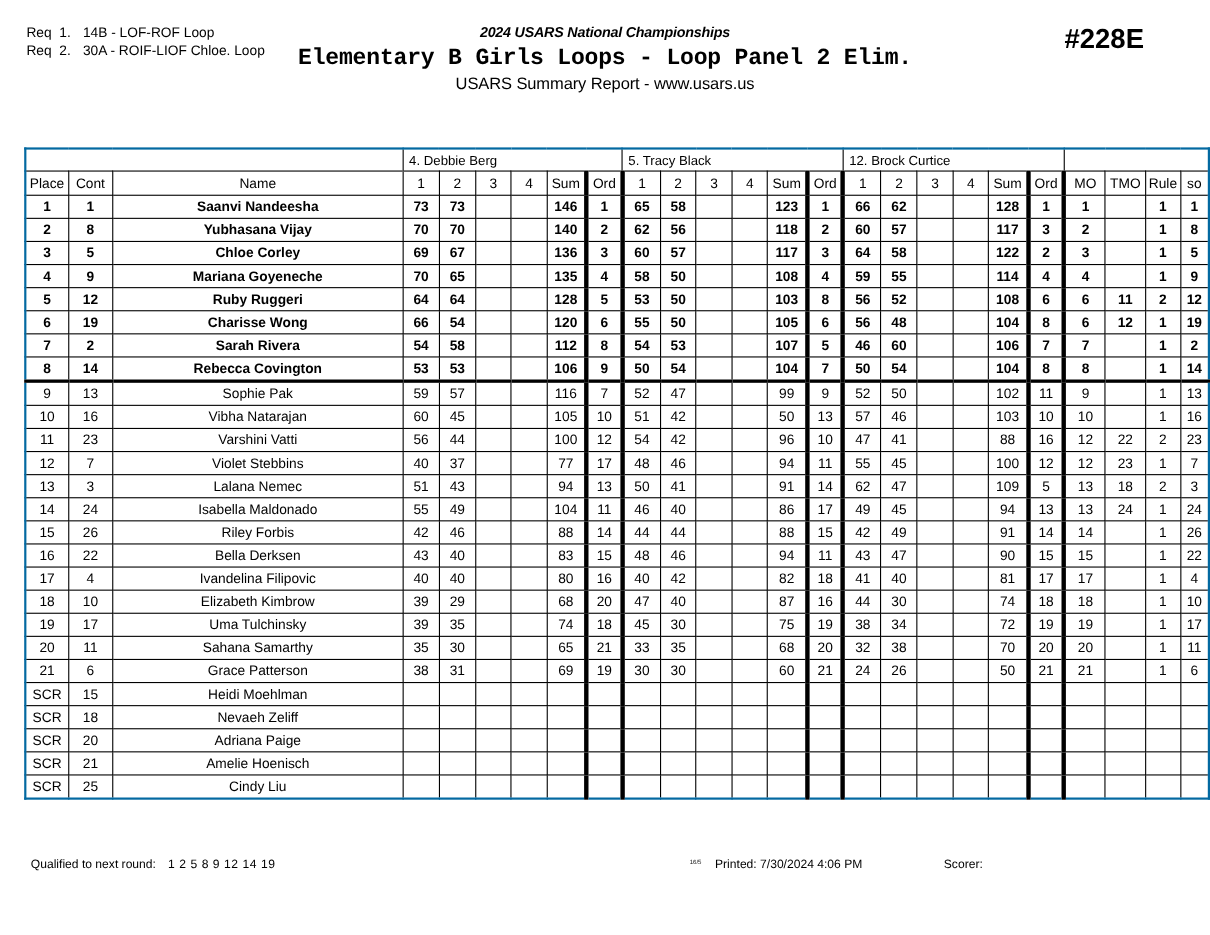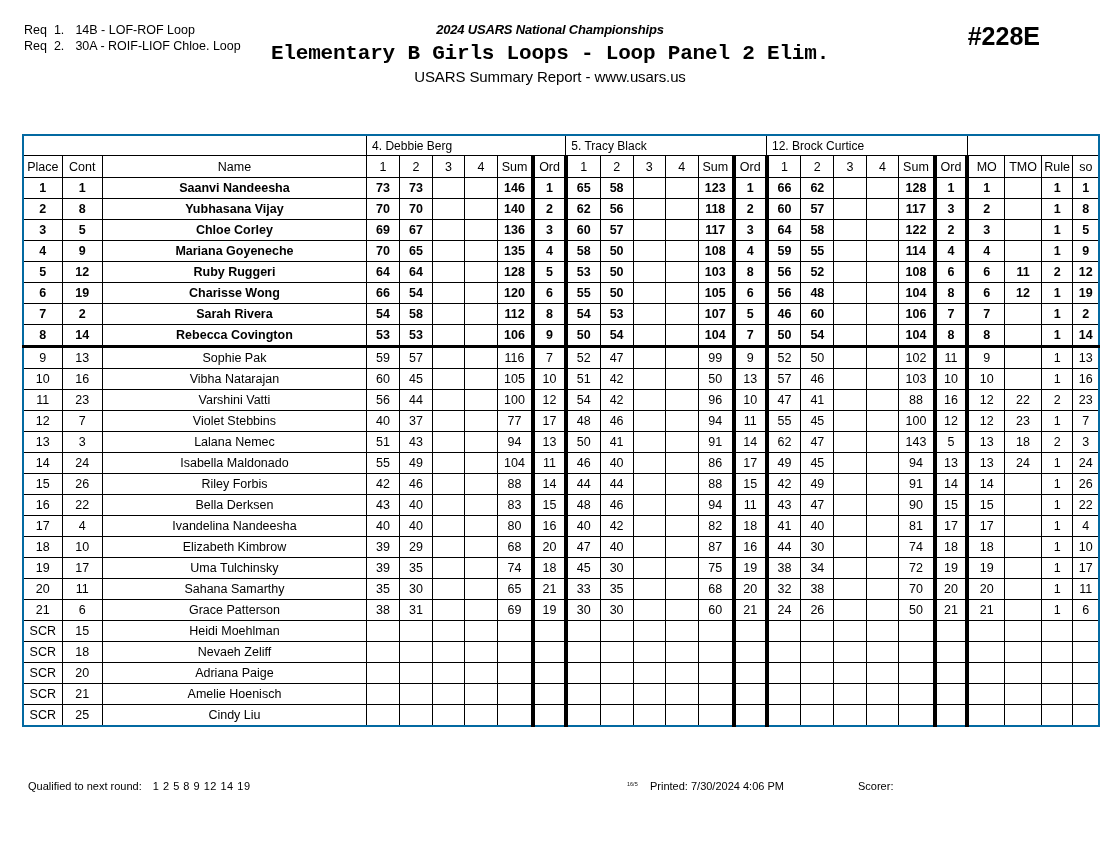--- a/index.html
+++ b/index.html
@@ -570,21 +570,21 @@
           <td class="c-sc hv-l">50</td>
           <td class="c-sc">41</td>
           <td class="c-sc"></td>
           <td class="c-sc"></td>
           <td class="c-sum">91</td>
           <td class="c-ord hv-l hv-r">14</td>
           <td class="c-sc hv-l">62</td>
           <td class="c-sc">47</td>
           <td class="c-sc"></td>
           <td class="c-sc"></td>
-          <td class="c-sum">143</td>
+          <td class="c-sum">109</td>
           <td class="c-ord hv-l hv-r">5</td>
           <td class="c-mo">13</td>
           <td class="c-tmo">18</td>
           <td class="c-rule">2</td>
           <td class="c-so">3</td>
         </tr>
         <tr class="data-row">
           <td class="c-place">14</td>
           <td class="c-cont">24</td>
           <td class="c-name">Isabella Maldonado</td>
@@ -661,21 +661,21 @@
           <td class="c-sum">90</td>
           <td class="c-ord hv-l hv-r">15</td>
           <td class="c-mo">15</td>
           <td class="c-tmo"></td>
           <td class="c-rule">1</td>
           <td class="c-so">22</td>
         </tr>
         <tr class="data-row">
           <td class="c-place">17</td>
           <td class="c-cont">4</td>
-          <td class="c-name">Ivandelina Nandeesha</td>
+          <td class="c-name">Ivandelina Filipovic</td>
           <td class="c-sc">40</td>
           <td class="c-sc">40</td>
           <td class="c-sc"></td>
           <td class="c-sc"></td>
           <td class="c-sum">80</td>
           <td class="c-ord hv-l hv-r">16</td>
           <td class="c-sc hv-l">40</td>
           <td class="c-sc">42</td>
           <td class="c-sc"></td>
           <td class="c-sc"></td>

